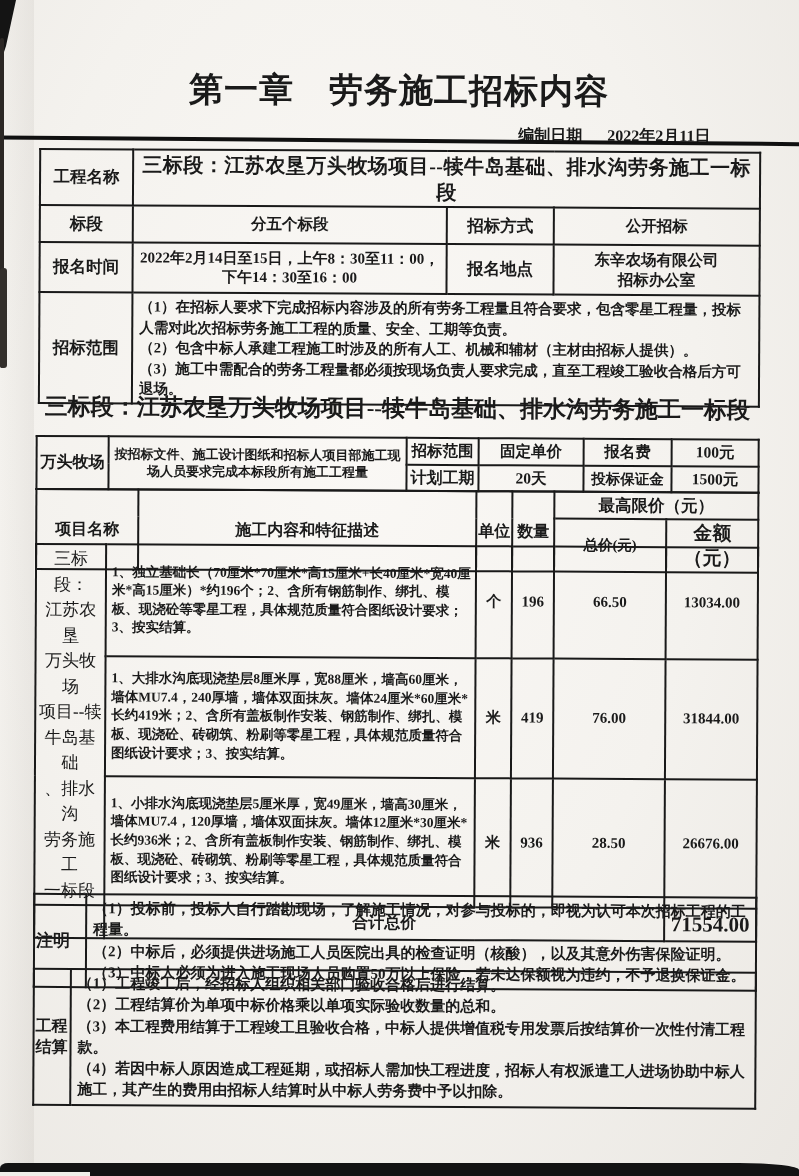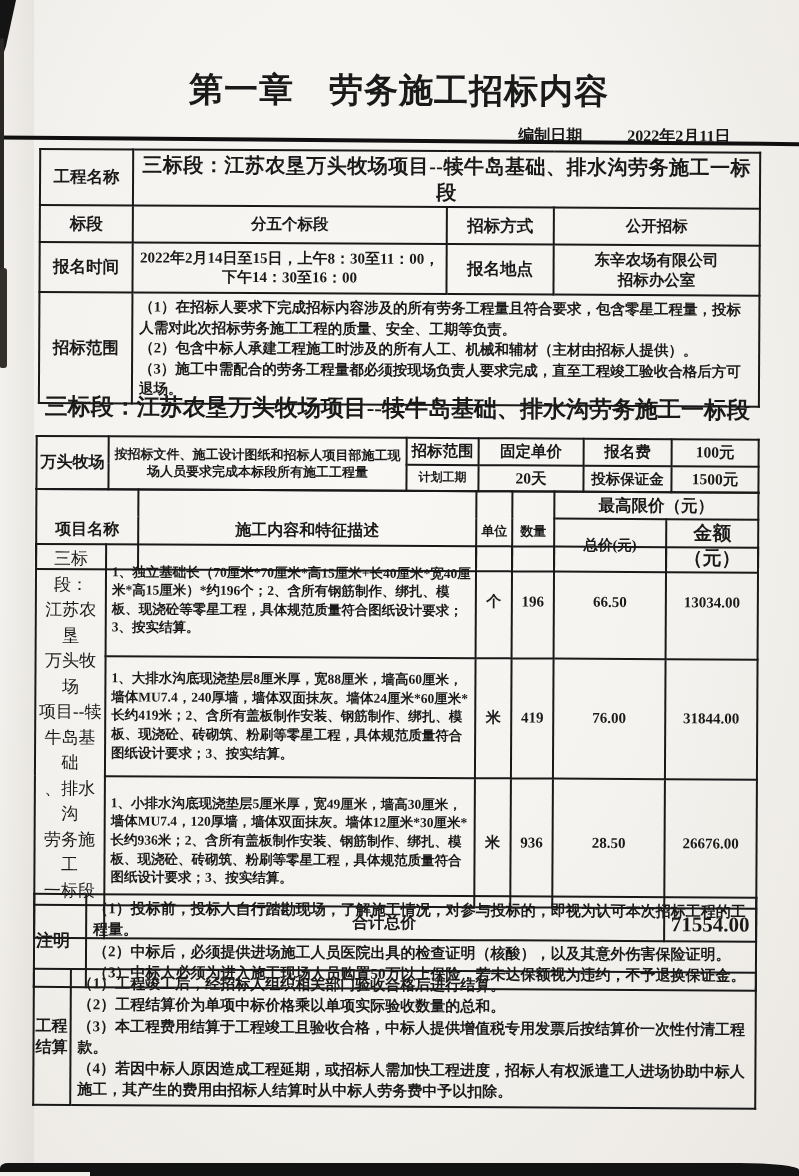--- a/index.html
+++ b/index.html
@@ -26,21 +26,21 @@
   .left-line2{left:0;top:268px;width:7px;height:100px;background:#332f2b;border-radius:3px;}
   .bottom-band{left:0;bottom:0;width:799px;height:13px;background:#131313;
     border-top-left-radius:8px 5px;border-top-right-radius:60px 7px;}
   .bottom-white{left:0;bottom:0;width:90px;height:4px;background:#f4f2ee;}
   .right-shade{right:0;top:0;width:34px;height:1176px;
     background:linear-gradient(to right, rgba(0,0,0,0) 0%, rgba(90,80,70,0.07) 100%);}
   
   .title{position:absolute;top:66px;left:0;width:100%;text-align:center;
     font-size:34px;font-weight:bold;letter-spacing:1px;}
   .date-label{position:absolute;top:123px;left:519px;font-size:16px;font-weight:600;}
-  .date-value{position:absolute;top:123px;left:628px;font-size:16px;font-weight:600;}
+  .date-value{position:absolute;top:123px;left:608px;font-size:16px;font-weight:600;}
   .rule{position:absolute;top:137px;left:-8px;width:816px;height:4px;background:#101010;
     transform:rotate(0.18deg);}
   .heading2{position:absolute;top:391px;left:0;width:100%;text-align:center;
     font-size:23px;font-weight:bold;}
   
   table{border-collapse:collapse;table-layout:fixed;}
   td{border:2px solid #191919;overflow:hidden;vertical-align:middle;
      font-size:15px;line-height:1.3;}
   .t{position:absolute;left:38px;width:724px;}
   .t1{top:148px;left:40px;width:722px;border:1px solid #191919;}
@@ -53,21 +53,21 @@
   .items div{margin:0;}
   .t2a{top:435px;}
   .t2b{top:488px;}
   .t2c{top:543px;}
   .small{font-size:13px;}
   .desc{padding:2px 4px 2px 5px;font-weight:600;font-size:13.5px;line-height:1.38;
     text-align:left;vertical-align:middle;}
   .num{text-align:center;font-weight:600;font-size:15px;}
   .vert{white-space:pre-line;text-align:center;font-weight:500;font-size:17px;
     line-height:1.5;}
-  .hdr{text-align:center;font-weight:bold;font-size:13px;}
+  .hdr{text-align:center;font-weight:bold;font-size:16px;}
   .t3{top:893px;}
   .t4{top:968px;}
   .notelbl{text-align:left;font-weight:bold;font-size:17px;white-space:pre-line;line-height:1.3;}
 </style>
 </head>
 <body>
 
 <div class="sheet">
   <div class="doc">
 
@@ -126,21 +126,21 @@
       <tbody>
           <tr style="height:27px">
         <td class="lbl" rowspan="2" style="font-size:16px">万头牧场</td>
         <td class="val small" rowspan="2" style="font-weight:600">按招标文件、施工设计图纸和招标人项目部施工现场人员要求完成本标段所有施工工程量</td>
         <td class="lbl" style="font-size:15.5px">招标范围</td>
         <td class="val">固定单价</td>
         <td class="lbl" style="font-size:15.5px">报名费</td>
         <td class="val">100元</td>
       </tr>
       <tr style="height:26px">
-        <td class="lbl" style="font-size:12px">计划工期</td>
+        <td class="lbl" style="font-size:16px">计划工期</td>
         <td class="val">20天</td>
         <td class="lbl" style="font-size:14.5px">投标保证金</td>
         <td class="val">1500元</td>
       </tr>
     </tbody>
       </table>
 
     <table class="t t2b">
       <colgroup>
           <col style="width:102px">

